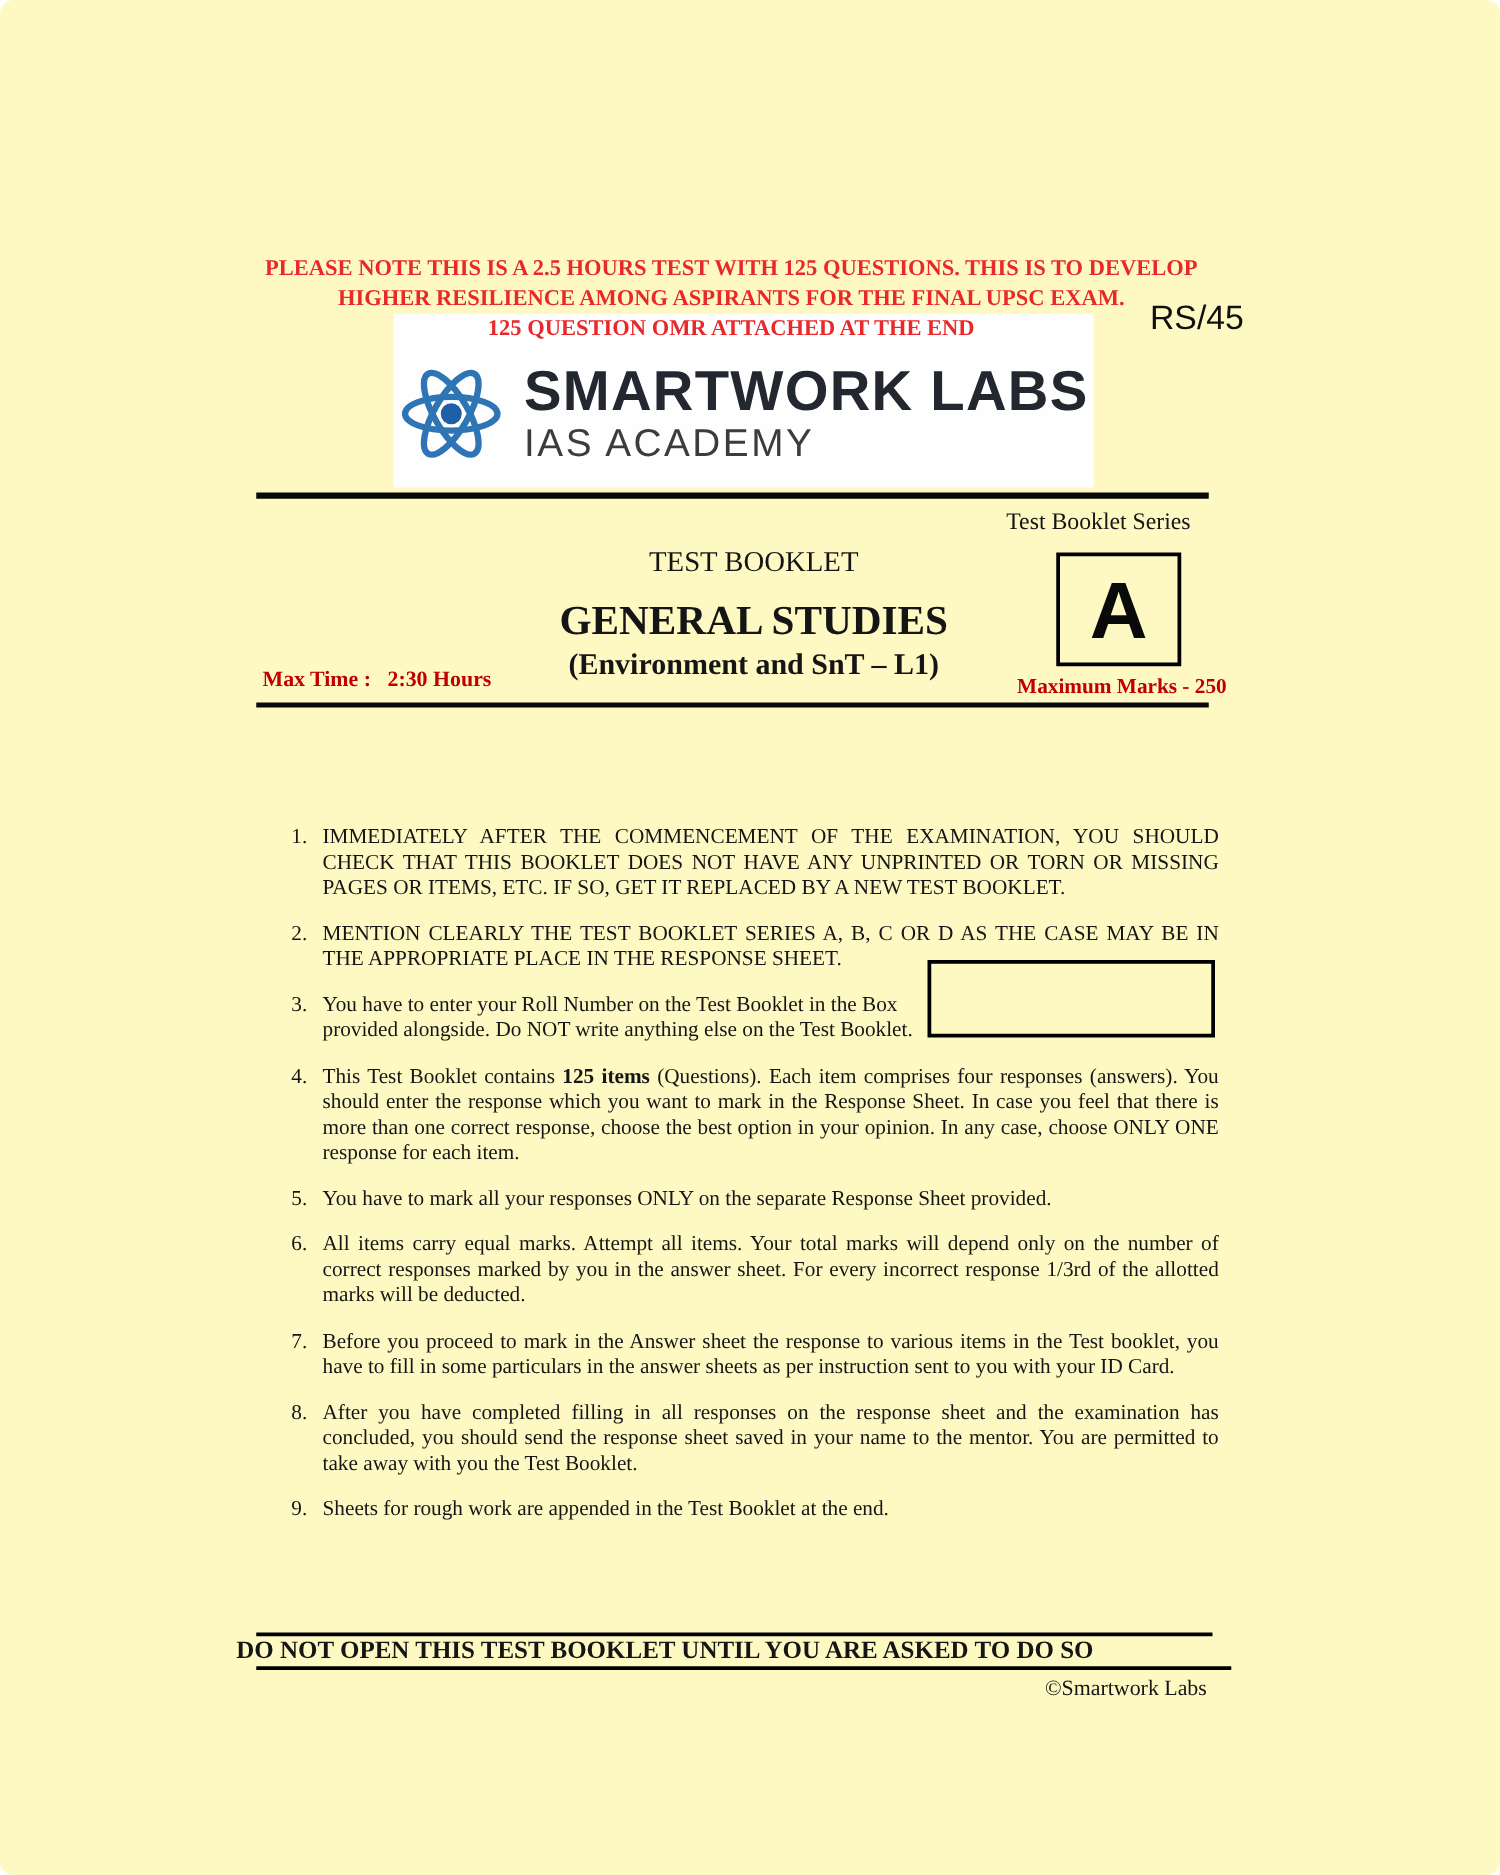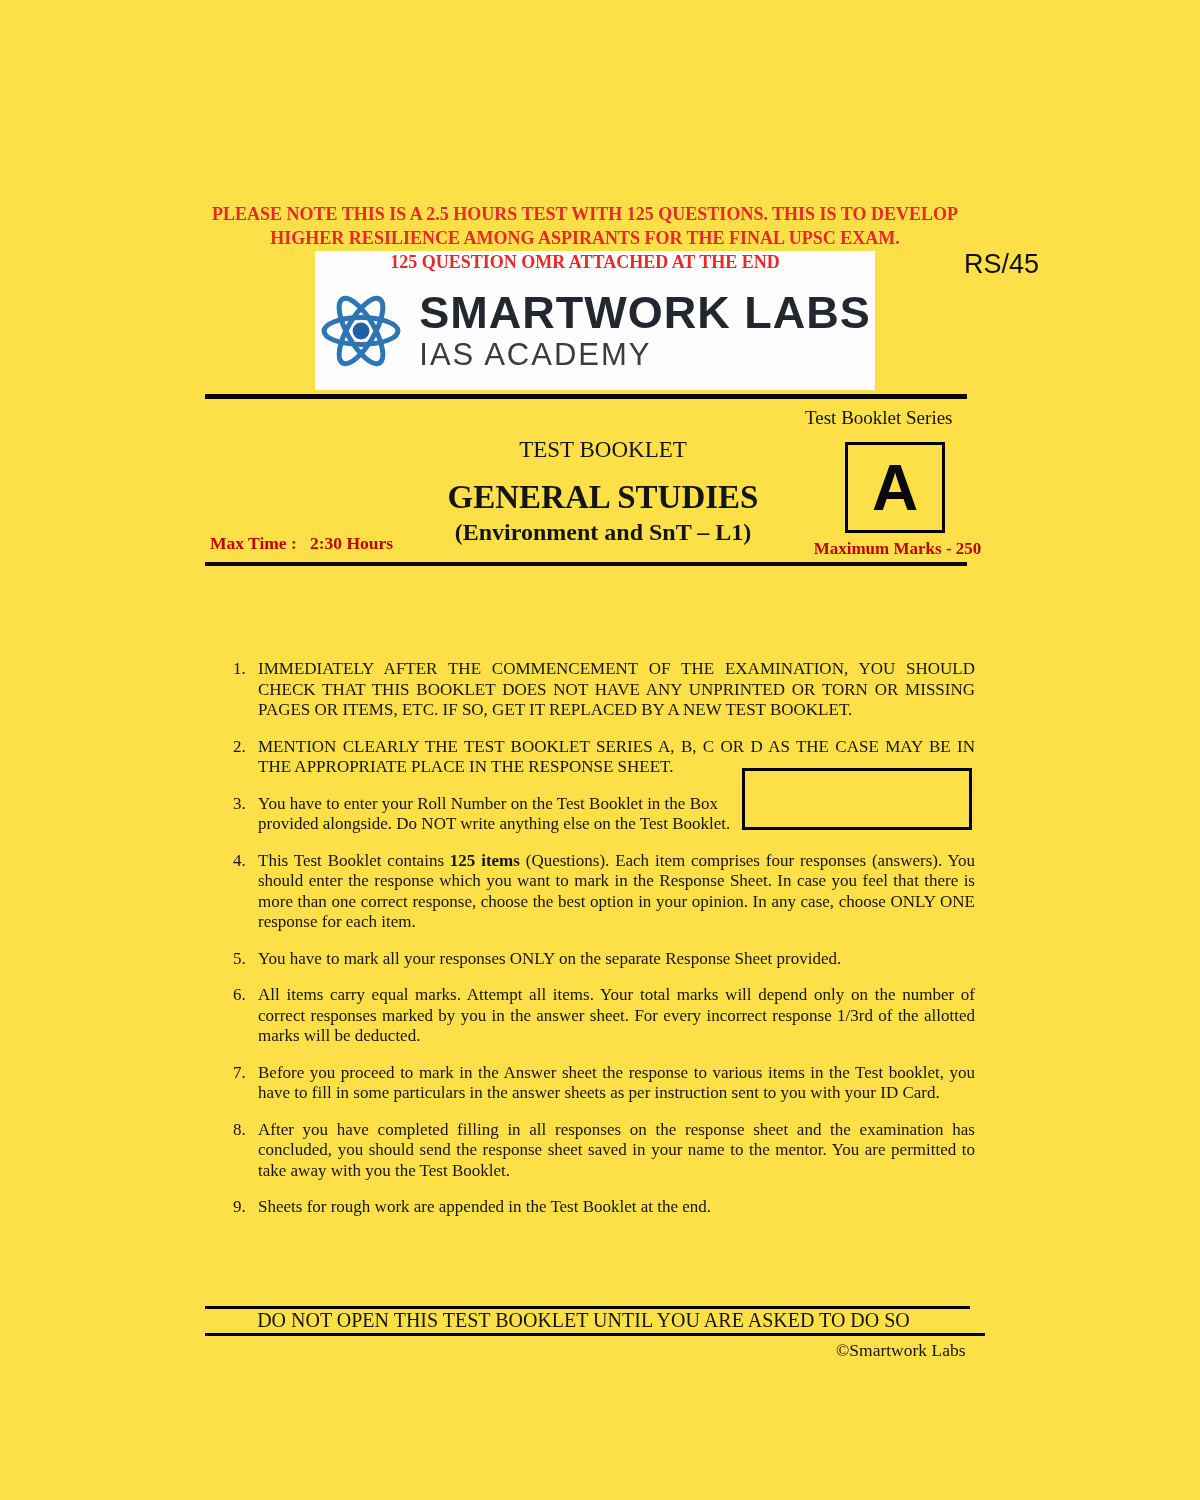--- a/index.html
+++ b/index.html
@@ -3,24 +3,25 @@
 <meta charset="utf-8">
 <style>
   * { margin:0; padding:0; box-sizing:border-box; }
   html, body { background:#ffffff; }
   body { width:1200px; }
 
   .page {
     position:relative;
     width:1200px;
     height:1500px;
-    background:#fde047;
+    background:#fef9c3;
     font-family:"Liberation Serif", serif;
     color:#151515;
     overflow:hidden;
+    border-radius:11px;
   }
 
   
   .notice {
     position:absolute; left:170px; top:202px; width:830px;
     text-align:center; color:#E8282B; font-weight:bold;
     font-size:18px; line-height:24px; z-index:3;
   }
 
   
@@ -35,22 +36,22 @@
   .logo-title {
     font-family:"Liberation Sans", sans-serif; font-weight:bold;
     font-size:45px; line-height:48px; color:#23272F; letter-spacing:1px;
   }
   .logo-sub {
     font-family:"Liberation Sans", sans-serif;
     font-size:31px; line-height:36px; color:#3C3C3C; letter-spacing:2px;
   }
 
   .code {
-    position:absolute; left:920px; top:249px; z-index:3;
-    font-family:"Liberation Sans", sans-serif; font-size:27px; color:#101010;margin-left:44px;
+    position:absolute; left:920px; top:239px; z-index:3;
+    font-family:"Liberation Sans", sans-serif; font-size:27px; color:#101010;
   }
 
   .rule-top { position:absolute; left:205px; top:394px; width:762px; height:5px; background:#0A0A0A; }
 
   .series-label { position:absolute; left:805px; top:407px; width:180px; text-align:left; font-size:19px; }
 
   .title-block { position:absolute; left:220px; top:437px; width:766px; text-align:center; }
   .t1 { font-weight:normal; font-size:23px; line-height:26px; }
   .t2 { font-weight:bold; font-size:33px; line-height:37px; margin-top:16px; }
   .t3 { font-weight:bold; font-size:24px; line-height:24px; margin-top:4px; }
@@ -89,22 +90,22 @@
 
   .item3 { position:relative; }
   .item3 .inst-text { flex:0 0 475px; text-align:left; }
   .roll-box {
     position:absolute; right:3px; top:-26px; width:230px; height:62px;
     border:3px solid #000;
   }
 
   .footer-rule-a { position:absolute; left:205px; top:1306px; width:765px; height:3px; background:#000; }
   .warning {
-    position:absolute; left:201px; top:1309px; width:765px; text-align:center;
-    font-weight:normal; font-size:20px; line-height:23px;
+    position:absolute; left:189px; top:1309px; width:765px; text-align:left;
+    font-weight:bold; font-size:20px; line-height:23px;
   }
   .footer-rule-b { position:absolute; left:205px; top:1333px; width:780px; height:3px; background:#000; }
   .copyright { position:absolute; left:836px; top:1340px; font-size:17.5px; }
 </style>
 </head>
 <body>
 
 <div class="page">
 
   <div class="notice">

